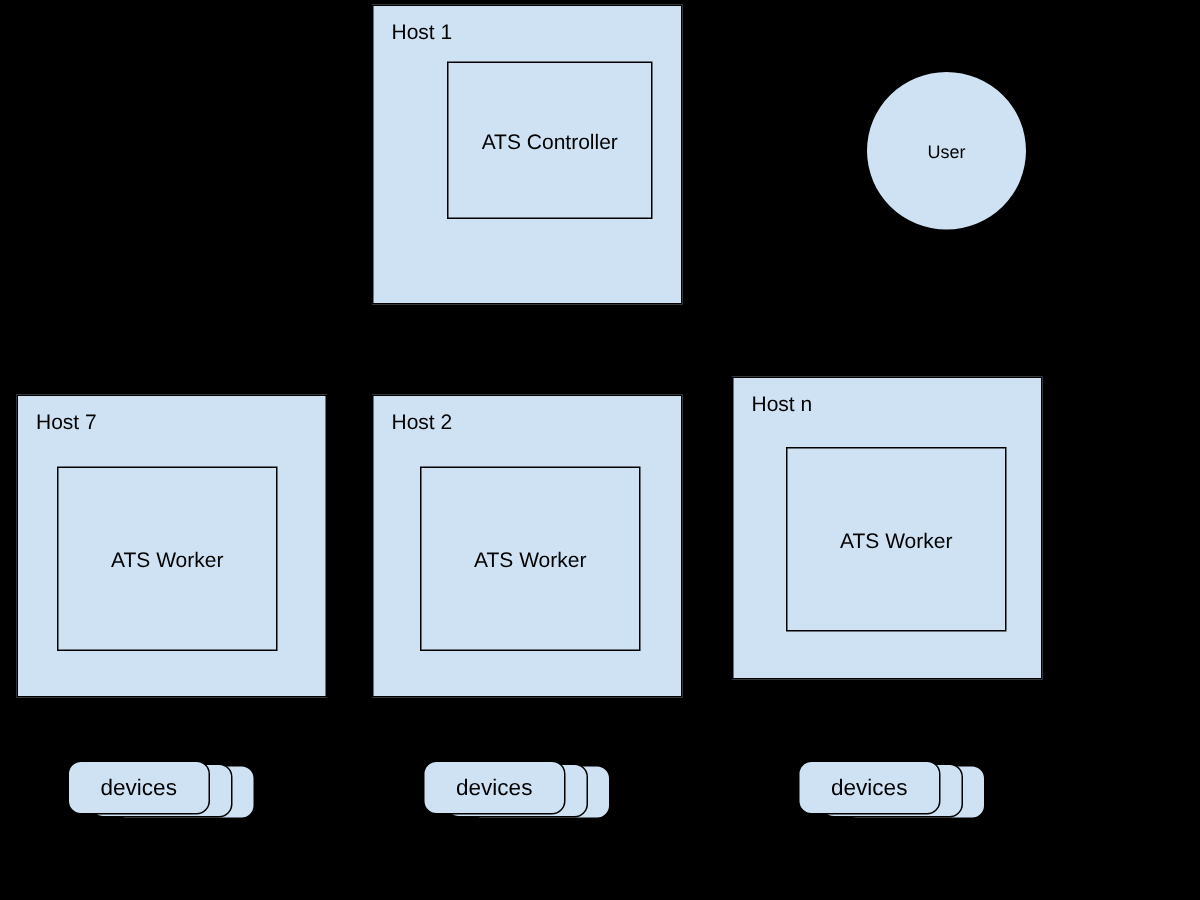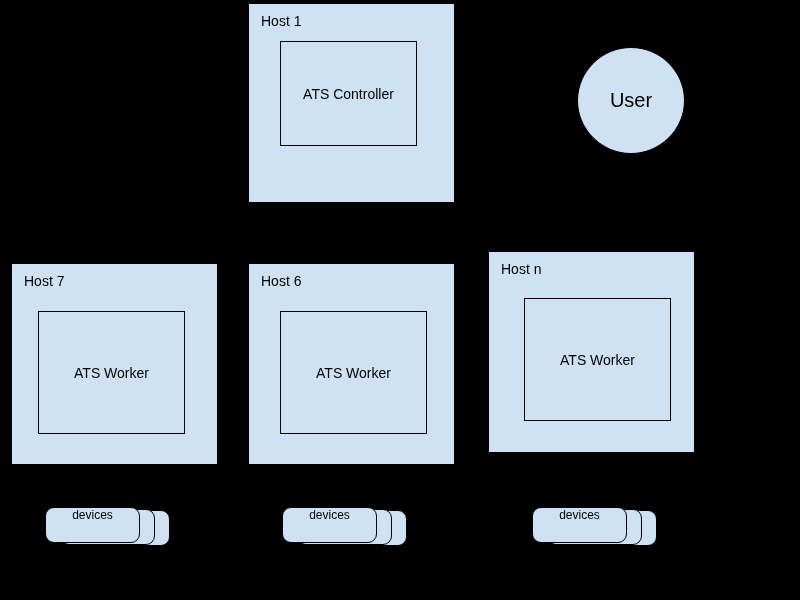--- a/index.html
+++ b/index.html
@@ -44,70 +44,71 @@
     text-align: center;
   }
   .user-circle {
     position: absolute;
     background: var(--node-fill);
     border: 1px solid var(--node-stroke);
     border-radius: 50%;
     display: flex;
     align-items: center;
     justify-content: center;
-    font-size: 20px;
+    font-size: 12px;
     box-shadow: 0 2px 1px rgba(0,0,0,0.9);
   }
   .devices-stack {
     position: absolute;
     width: 126px;
     height: 40px;
   }
   .device-card {
     position: absolute;
     width: 95px;
     height: 36px;
     background: var(--node-fill);
     border: 1px solid var(--node-stroke);
     border-radius: 9px;
   }
   .device-card.back   { left: 30px; top: 3px; }
   .device-card.middle { left: 15px; top: 2px; }
   .device-card.front  {
     left: 0; top: 0;
     display: flex;
+    align-items: center;
     justify-content: center;
-    font-size: 12px;
+    font-size: 15px;
   }
 </style>
 </head>
 <body>
 
 <div class="canvas">
 
   <div class="host" style="left:248px; top:3px; width:207px; height:200px;">
     <div class="host-title">Host 1</div>
-    <div class="inner-box" style="left:31px; top:37px; width:137px; height:105px;">
+    <div class="inner-box" style="left:49px; top:37px; width:137px; height:105px;">
       <span>ATS Controller</span>
     </div>
   </div>
 
   <div class="user-circle" style="left:577px; top:47px; width:108px; height:107px;">
     <span>User</span>
   </div>
 
   <div class="host" style="left:11px; top:263px; width:207px; height:202px;">
     <div class="host-title">Host 7</div>
     <div class="inner-box" style="left:26px; top:47px; width:147px; height:123px;">
       <span>ATS Worker</span>
     </div>
   </div>
 
   <div class="host" style="left:248px; top:263px; width:207px; height:202px;">
-    <div class="host-title">Host 6</div>
+    <div class="host-title">Host 2</div>
     <div class="inner-box" style="left:31px; top:47px; width:147px; height:123px;">
       <span>ATS Worker</span>
     </div>
   </div>
 
   <div class="host" style="left:488px; top:251px; width:207px; height:202px;">
     <div class="host-title">Host n</div>
     <div class="inner-box" style="left:35px; top:46px; width:147px; height:123px;">
       <span>ATS Worker</span>
     </div>

